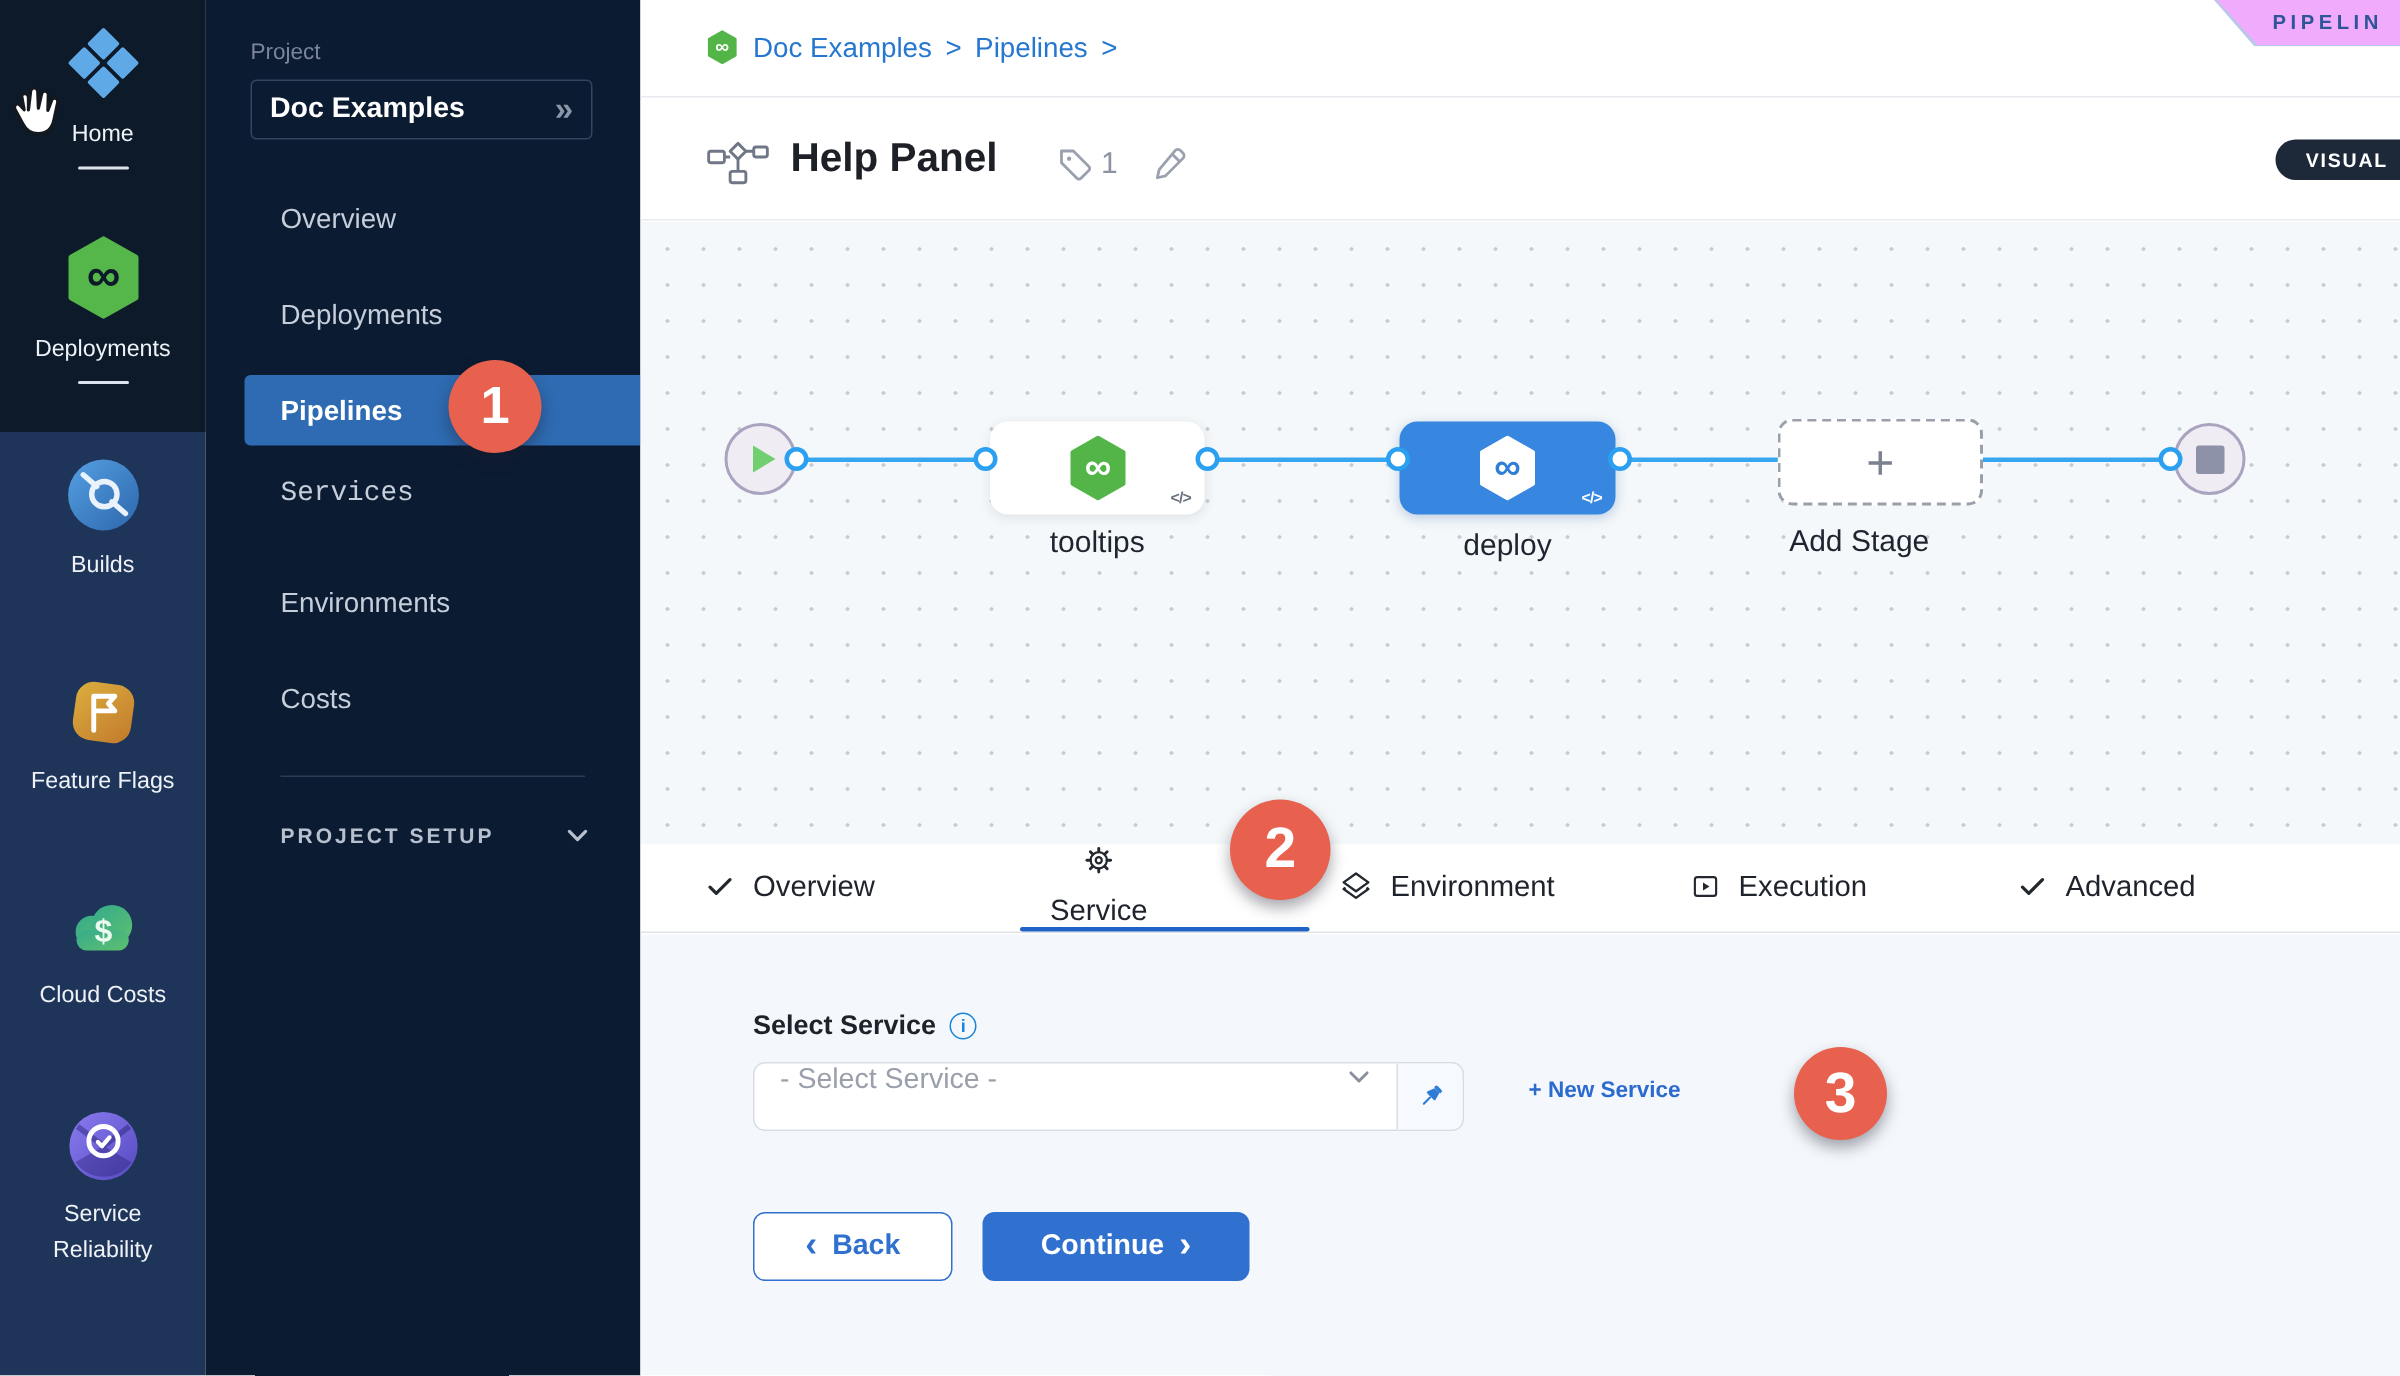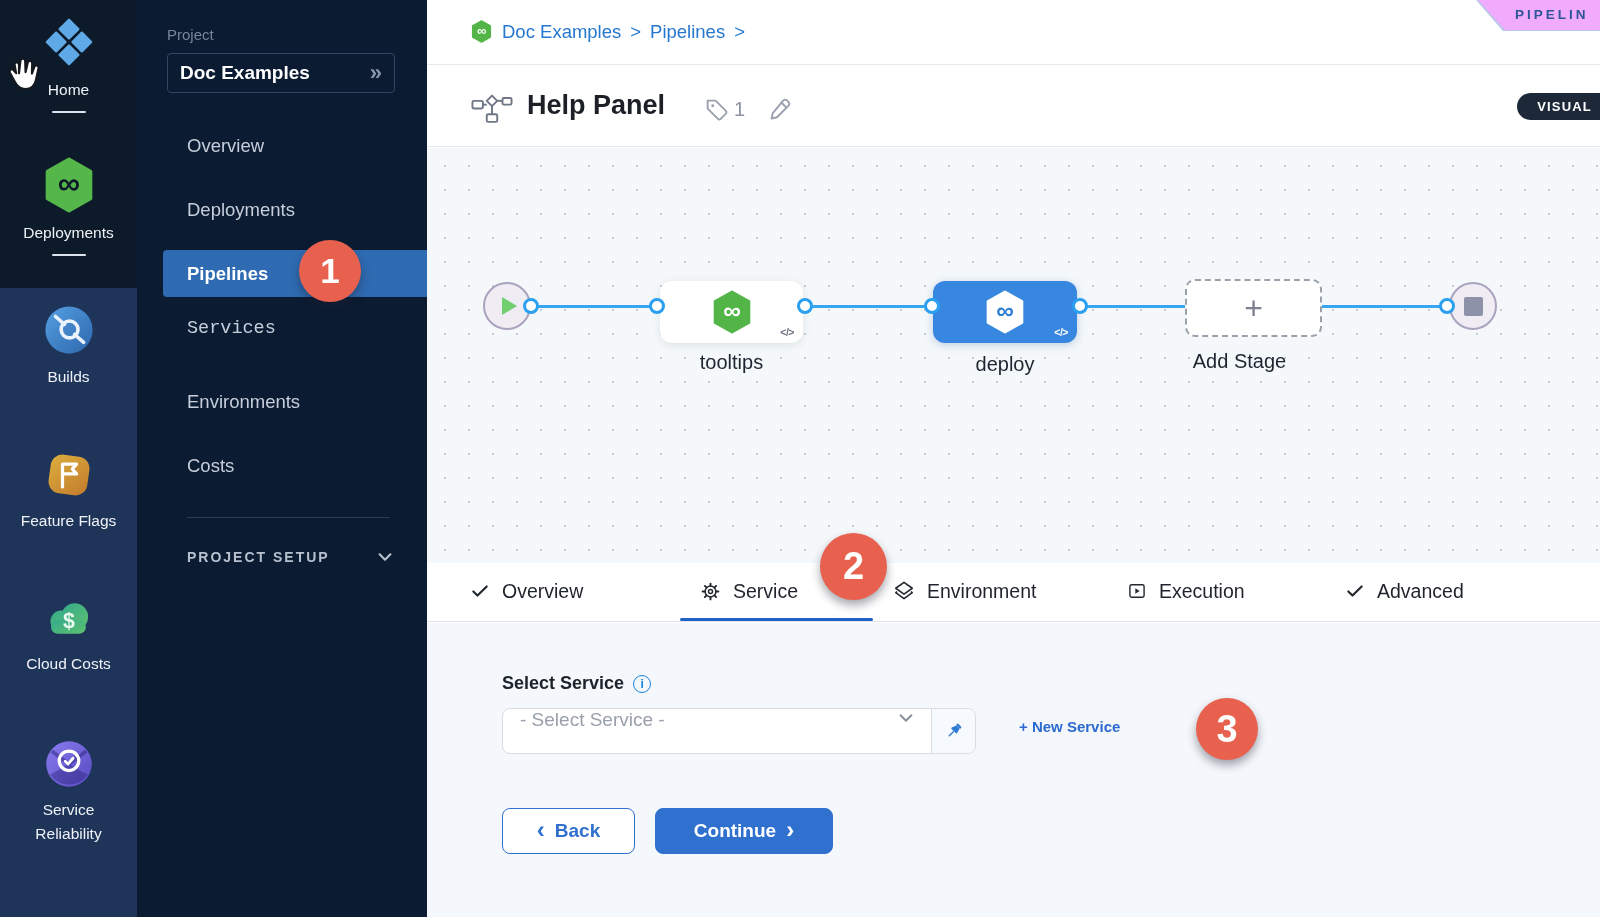--- a/index.html
+++ b/index.html
@@ -304,21 +304,21 @@
       <div class="stage-label" style="left:744px; width:137px; top:202px;">Add Stage</div>
     </div>
 
     <div class="tab-row">
       <div class="tab" style="left:43px;">
         <svg width="20" height="20" viewBox="0 0 24 24">
             <path d="M4 12.5 l5 5 L20 6.5" stroke="#23282f" stroke-width="2.6" fill="none" stroke-linecap="round" stroke-linejoin="round"></path>
           </svg>
         <span>Overview</span>
       </div>
-      <div class="tab" style="left:273px;">
+      <div class="tab" style="left:273px;flex-direction:column;">
         <svg width="21" height="21" viewBox="0 0 24 24">
           <g stroke="#23282f" stroke-width="1.7" fill="none">
             <circle cx="12" cy="12" r="6.2"></circle>
               <circle cx="12" cy="12" r="2.3"></circle>
             <g stroke-width="2.2" stroke-linecap="round">
               <line x1="18.4" y1="12" x2="21" y2="12"></line>
                 <line x1="16.5" y1="16.5" x2="18.4" y2="18.4"></line>
               <line x1="12" y1="18.4" x2="12" y2="21"></line>
                 <line x1="7.5" y1="16.5" x2="5.6" y2="18.4"></line>
               <line x1="5.6" y1="12" x2="3" y2="12"></line>

